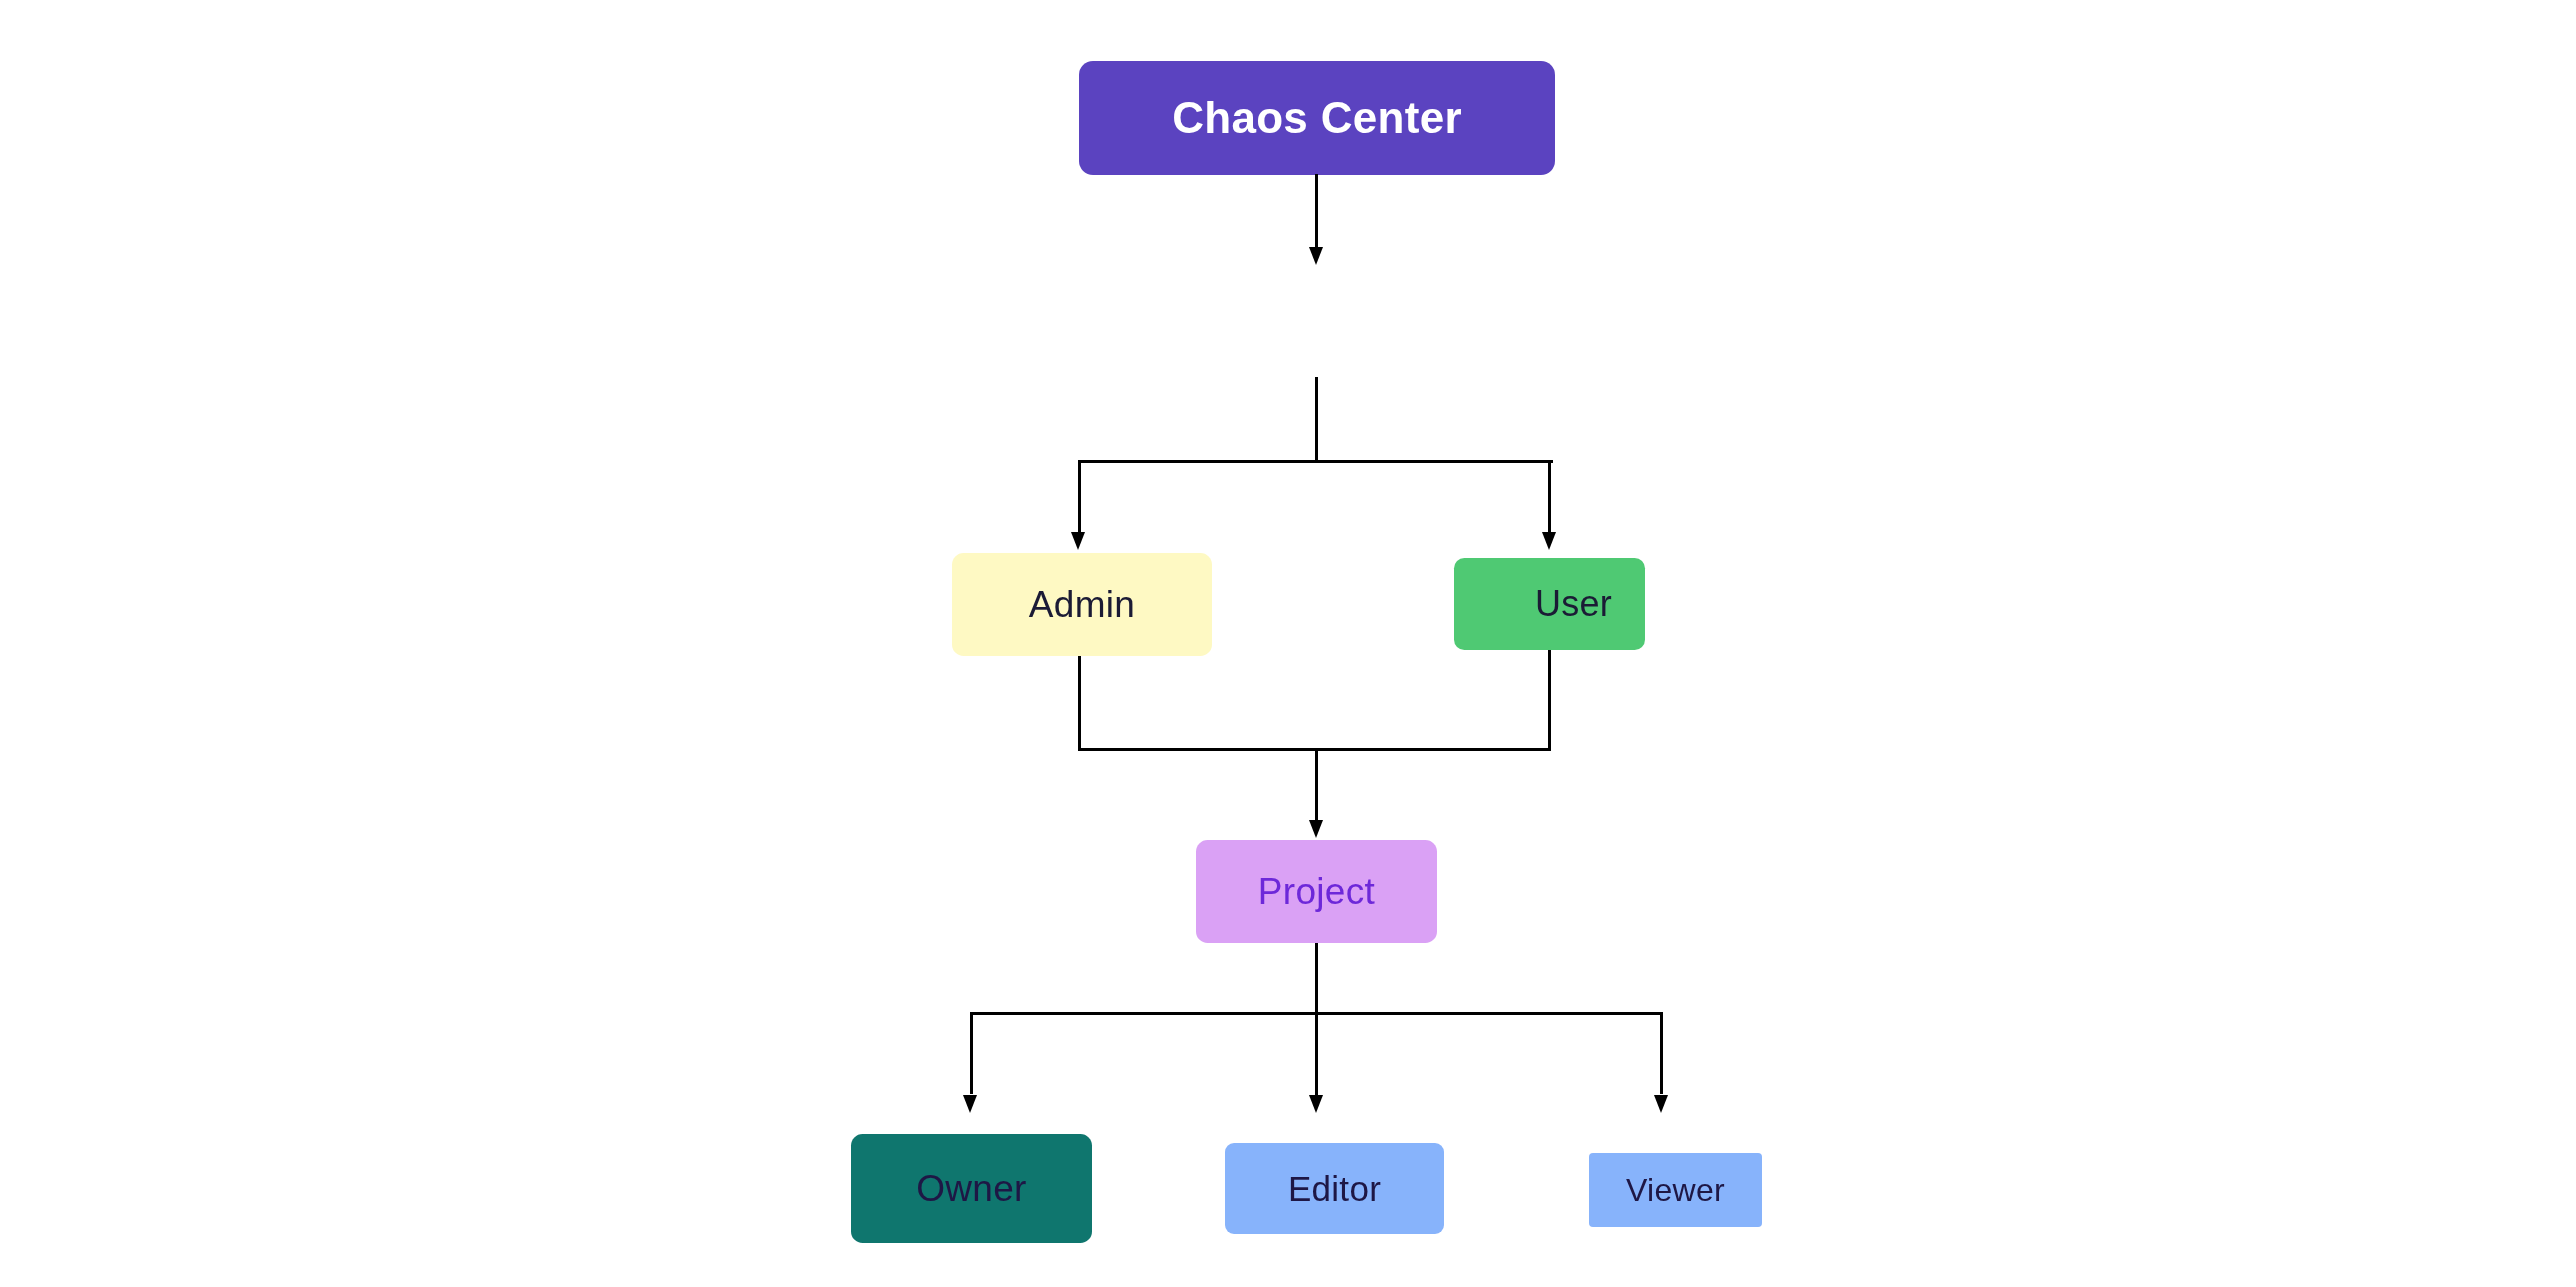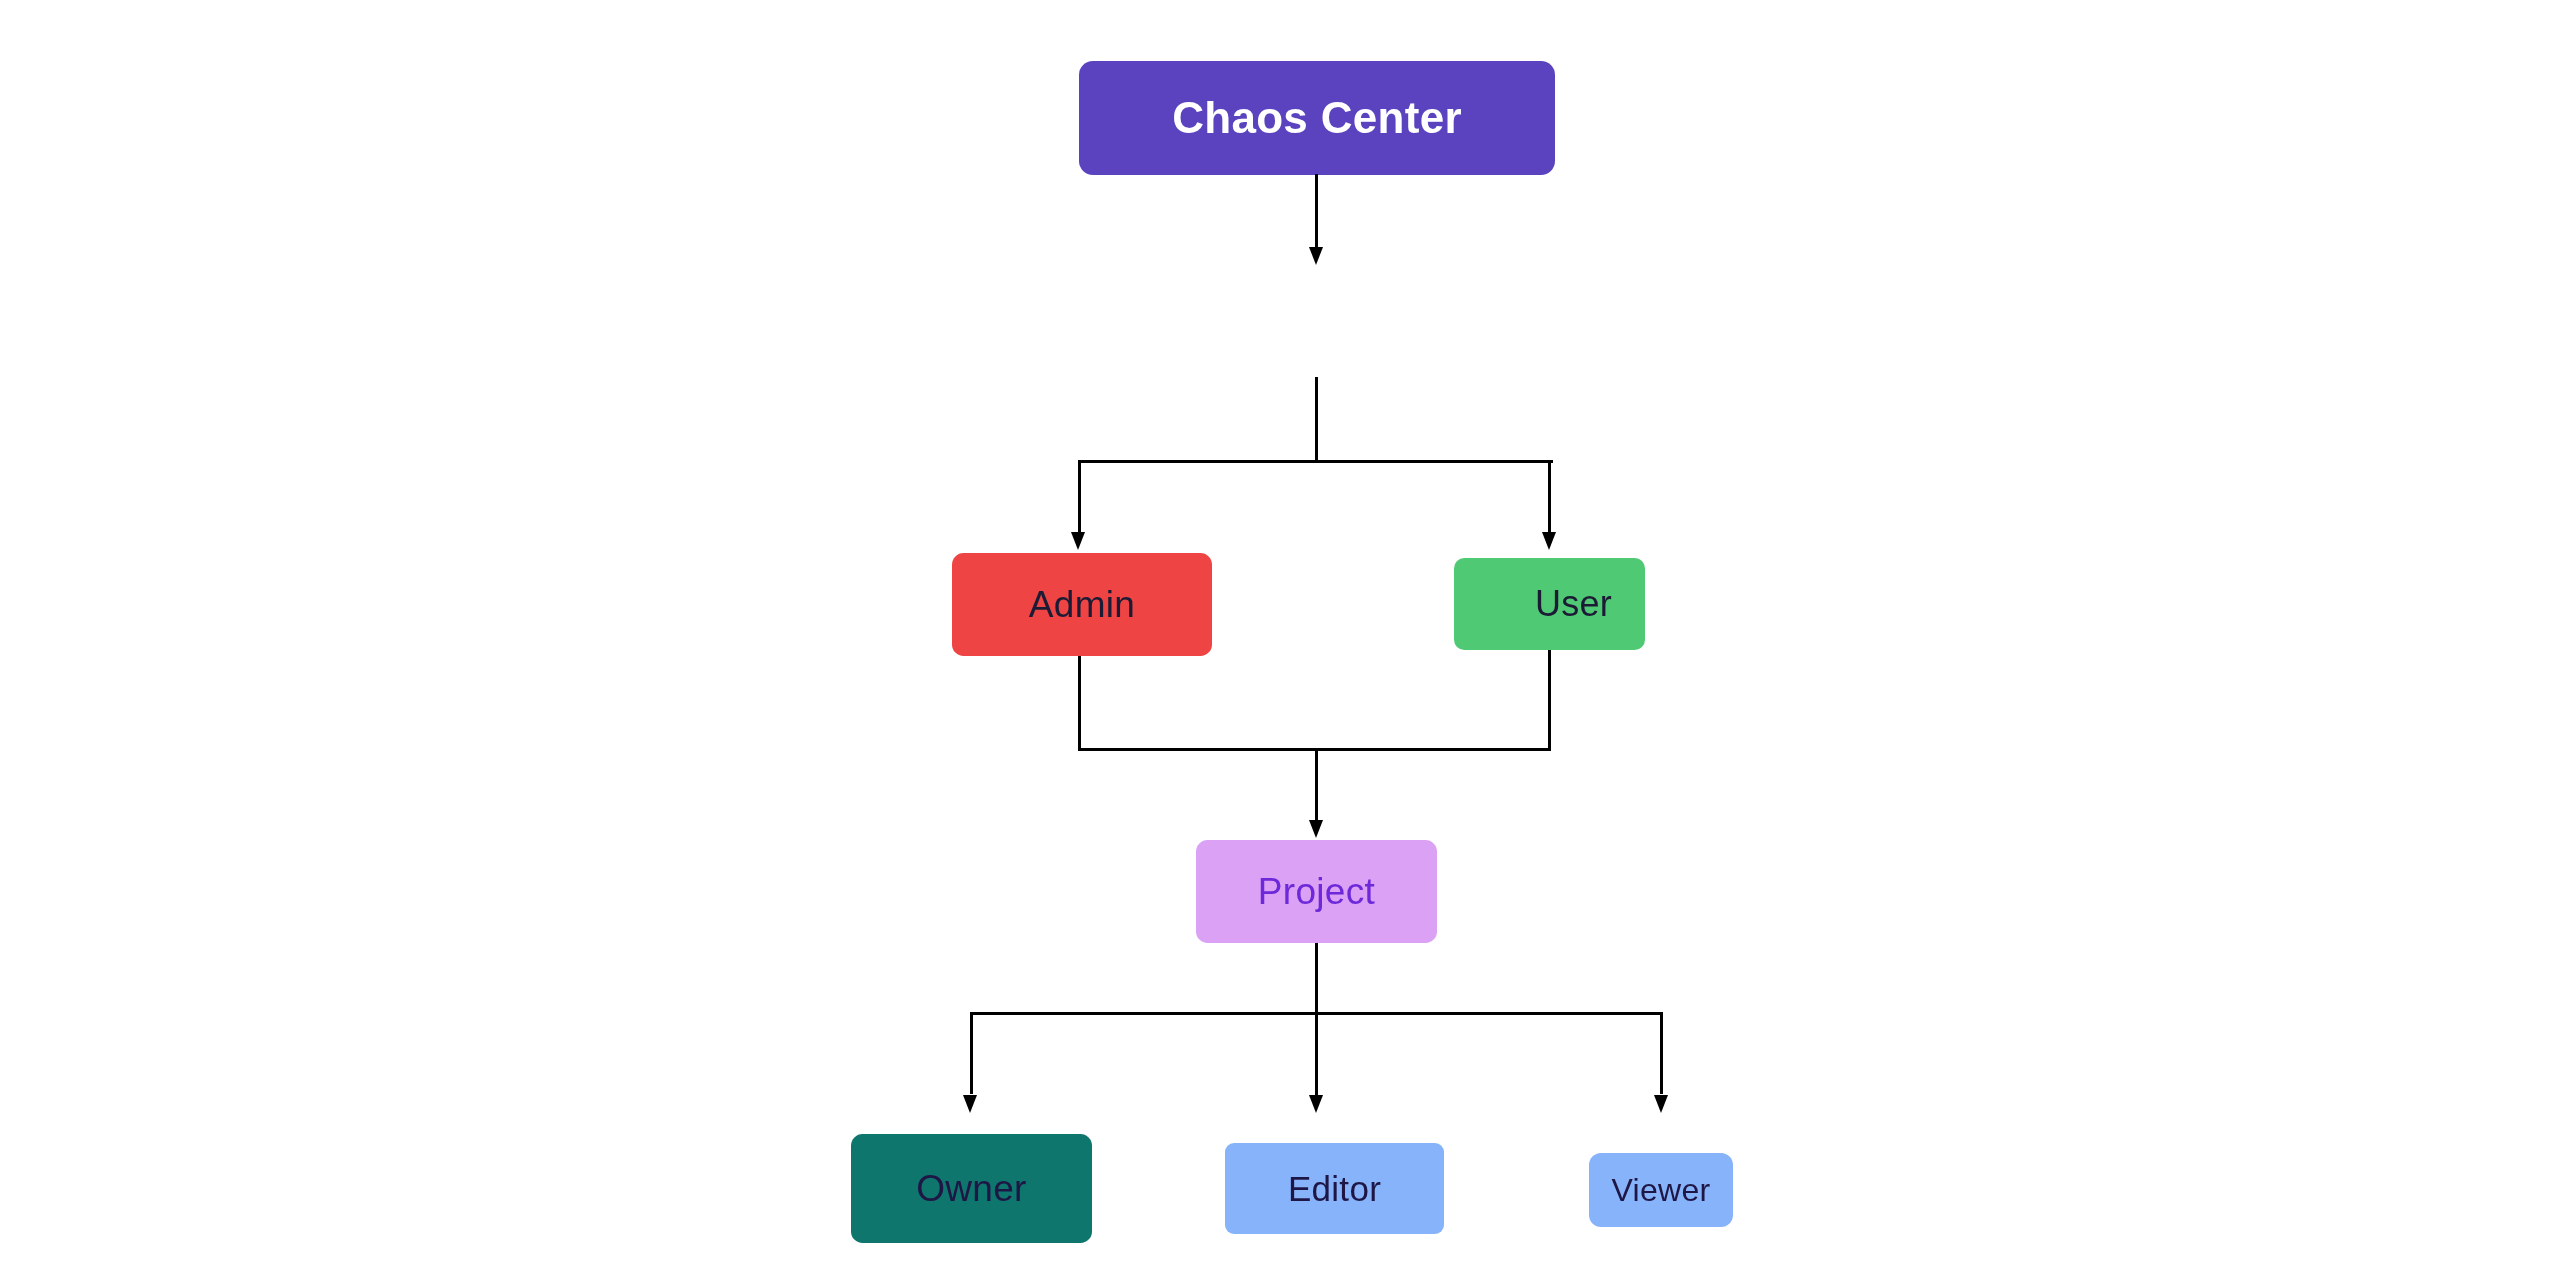--- a/index.html
+++ b/index.html
@@ -39,21 +39,21 @@
   }
 
   
   .n-chaos   { left: 1079px; top:   61px; width: 476px; height: 114px; border-radius: 14px; font-size: 44px; font-weight: 700; }
   .n-portal  { left: 1204px; top:  270px; width: 225px; height: 107px; border-radius: 11.6px; font-size: 37px; }
   .n-admin   { left: 952px; top:  553px; width: 260px; height: 103px; border-radius: 11.6px; font-size: 37px; }
   .n-user    { left: 1454px; top:  558px; width: 191px; height: 92px; border-radius: 10.3px; font-size: 36px; }
   .n-project { left: 1196px; top: 840px; width: 241px; height: 103px; border-radius: 11.6px; font-size: 37px; }
   .n-owner   { left: 851px; top: 1134px; width: 241px; height: 109px; border-radius: 11.6px; font-size: 37px; }
   .n-editor  { left: 1225px; top: 1143px; width: 219px; height: 91px; border-radius: 9px; font-size: 35px; }
-  .n-viewer  { left: 1589px; top: 1153px; width: 144px; height: 74px; border-radius: 12px; font-size: 32px; }
+  .n-viewer  { left: 1589px; top: 1153px; width: 173px; height: 74px; border-radius: 4px; font-size: 32px; }
 
   
   .e-v1  { left: 1315px; top:  174px; width: 2.6px; height: 73px; }
   .a-v1  { left: 1309px; top:  247px; }
   .e-v2  { left: 1315px; top:  377px; width: 2.6px; height: 86px; }
   .e-h1  { left: 1078px; top:  460px; width: 475px; height: 2.6px; }
   .e-v3  { left: 1078px; top:  460px; width: 2.6px; height: 72px; }
   .a-v3  { left: 1071px; top:  532px; }
   .e-v4  { left: 1548px; top:  460px; width: 2.6px; height: 72px; }
   .a-v4  { left: 1542px; top:  532px; }
@@ -73,21 +73,21 @@
 </head>
 <body>
 
 <div class="canvas" style="background-color: rgb(255, 255, 255);">
 
   <div class="node n-chaos" style="background-color: rgb(91, 67, 192); color: rgb(255, 255, 255);">
     <span>Chaos Center</span>
   </div>
 
 
-  <div class="node n-admin" style="background-color: #ef4444; color: rgb(27, 27, 53);">
+  <div class="node n-admin" style="background-color: #fef9c3; color: rgb(27, 27, 53);">
     <span>Admin</span>
   </div>
 
   <div class="node n-user" style="background-color: rgb(79, 201, 115); color: rgb(27, 27, 53); padding-left: 48px;">
     <span>User</span>
   </div>
 
   <div class="node n-project" style="background-color: rgb(218, 161, 245); color: #6d28d9;">
     <span>Project</span>
   </div>

